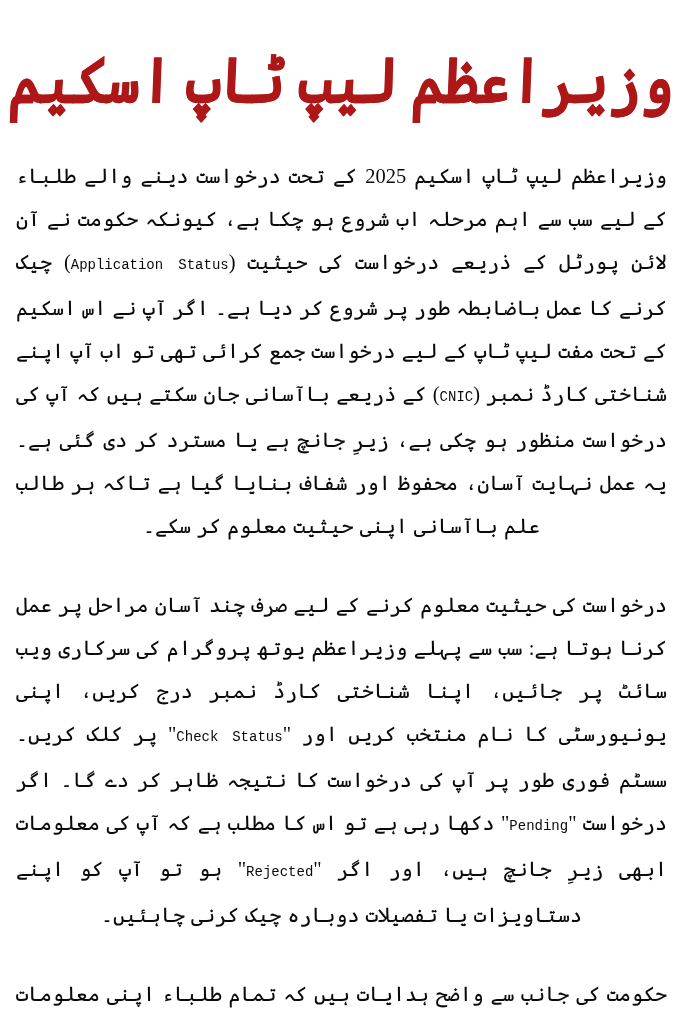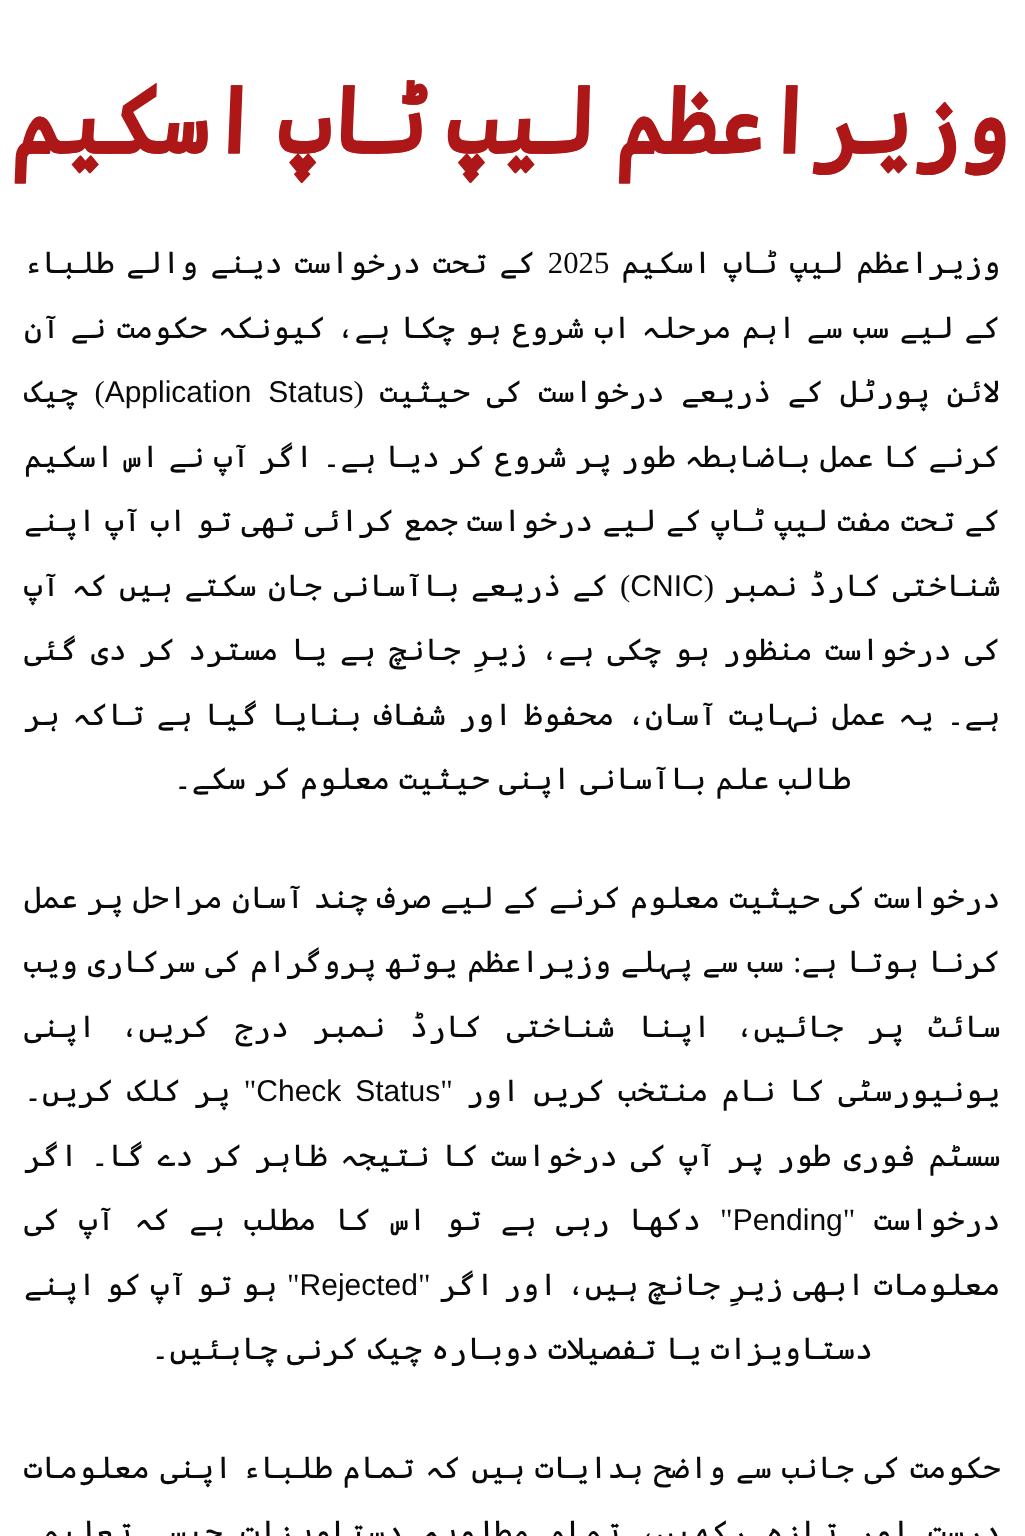--- a/index.html
+++ b/index.html
@@ -75,22 +75,22 @@
   .para:last-child { margin-bottom: 0; }
 
   .p1 { margin-bottom: 36px; }
   .p2 { margin-bottom: 36px; }
   .p3 { margin-bottom: 0; }
 
   
   .en {
     direction: ltr;
     unicode-bidi: embed;
-    font-family: Liberation Sans, sans-serif;
-    font-size: 20px;
+    font-family: Liberation Mono, monospace;
+    font-size: 14px;
   }
 </style>
 </head>
 <body>
 
 <div class="page">
 
   <div class="title-block">
     <div class="title-text" style="font-size: 56px;">وزیراعظم لیپ ٹاپ اسکیم</div>
   </div>

